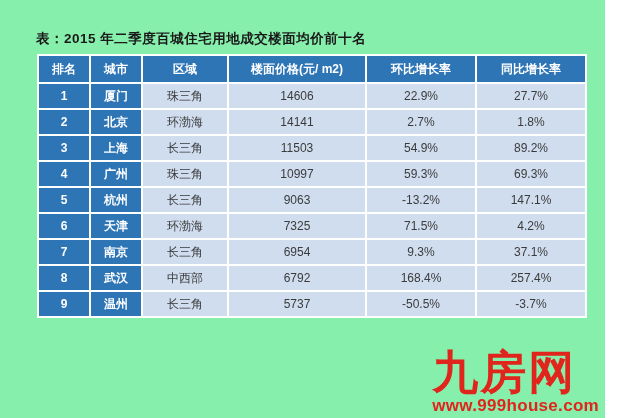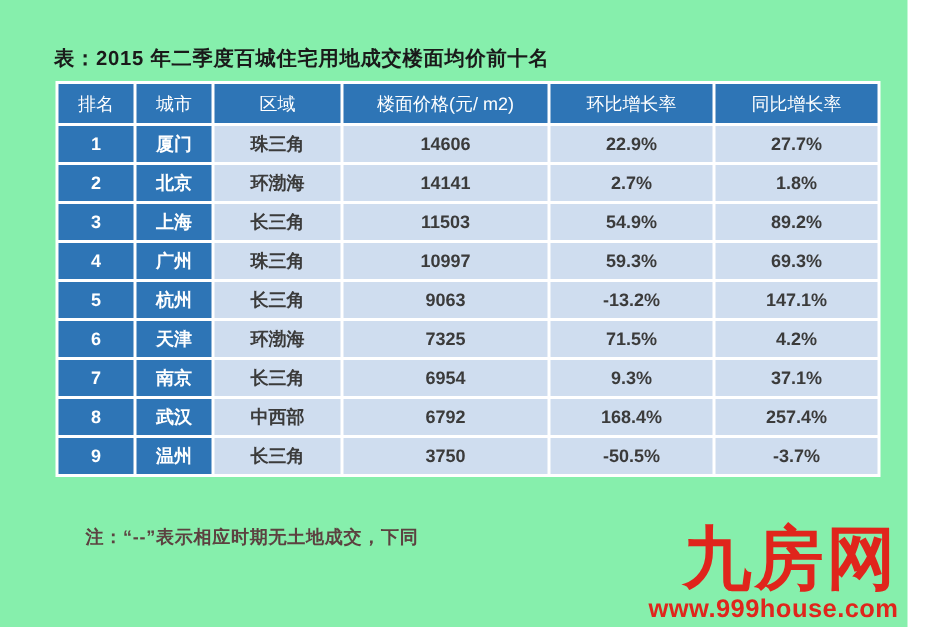--- a/index.html
+++ b/index.html
@@ -39,49 +39,49 @@
     vertical-align: middle;
     font-size: 12px;
     padding: 0 2px;
     overflow: hidden;
     white-space: nowrap;
   }
   table.data-table th {
     height: 26px;
     background: #2e75b6;
     color: #ffffff;
-    font-weight: normal;
+    font-weight: bold;
   }
   td.blue-cell {
     height: 24px;
     background: #2e75b6;
     color: #ffffff;
     font-weight: bold;
   }
   td.light-cell {
     height: 24px;
     background: #cfddef;
     color: #3b3b3b;
-    font-weight: bold;
+    font-weight: normal;
   }
   .note-text {
     position: absolute;
     left: 57px;
     top: 350px;
     font-size: 12px;
     color: #5c4140;
     font-weight: bold;
     letter-spacing: 0.5px;
     white-space: nowrap;
   }
   .site-logo {
     position: absolute;
     right: 6px;
     bottom: 4px;
-    text-align: right;
+    text-align: left;
     line-height: 1;
   }
   .logo-wordmark {
     font-size: 46px;
     font-weight: 900;
     color: #e0251c;
     letter-spacing: 2px;
     line-height: 1.0;
     display: block;
   }
@@ -182,27 +182,26 @@
           <td class="blue-cell">武汉</td>
           <td class="light-cell">中西部</td>
           <td class="light-cell">6792</td>
           <td class="light-cell">168.4%</td>
           <td class="light-cell">257.4%</td>
         </tr>
         <tr>
           <td class="blue-cell">9</td>
           <td class="blue-cell">温州</td>
           <td class="light-cell">长三角</td>
-          <td class="light-cell">3750</td>
+          <td class="light-cell">5737</td>
           <td class="light-cell">-50.5%</td>
           <td class="light-cell">-3.7%</td>
         </tr>
       </tbody>
   </table>
 
-  <div class="note-text">注：“--”表示相应时期无土地成交，下同</div>
 
   <div class="site-logo">
     <span class="logo-wordmark">九房网</span>
     <span class="logo-url">www.999house.com</span>
   </div>
 
 </div>
 
 </body></html>

